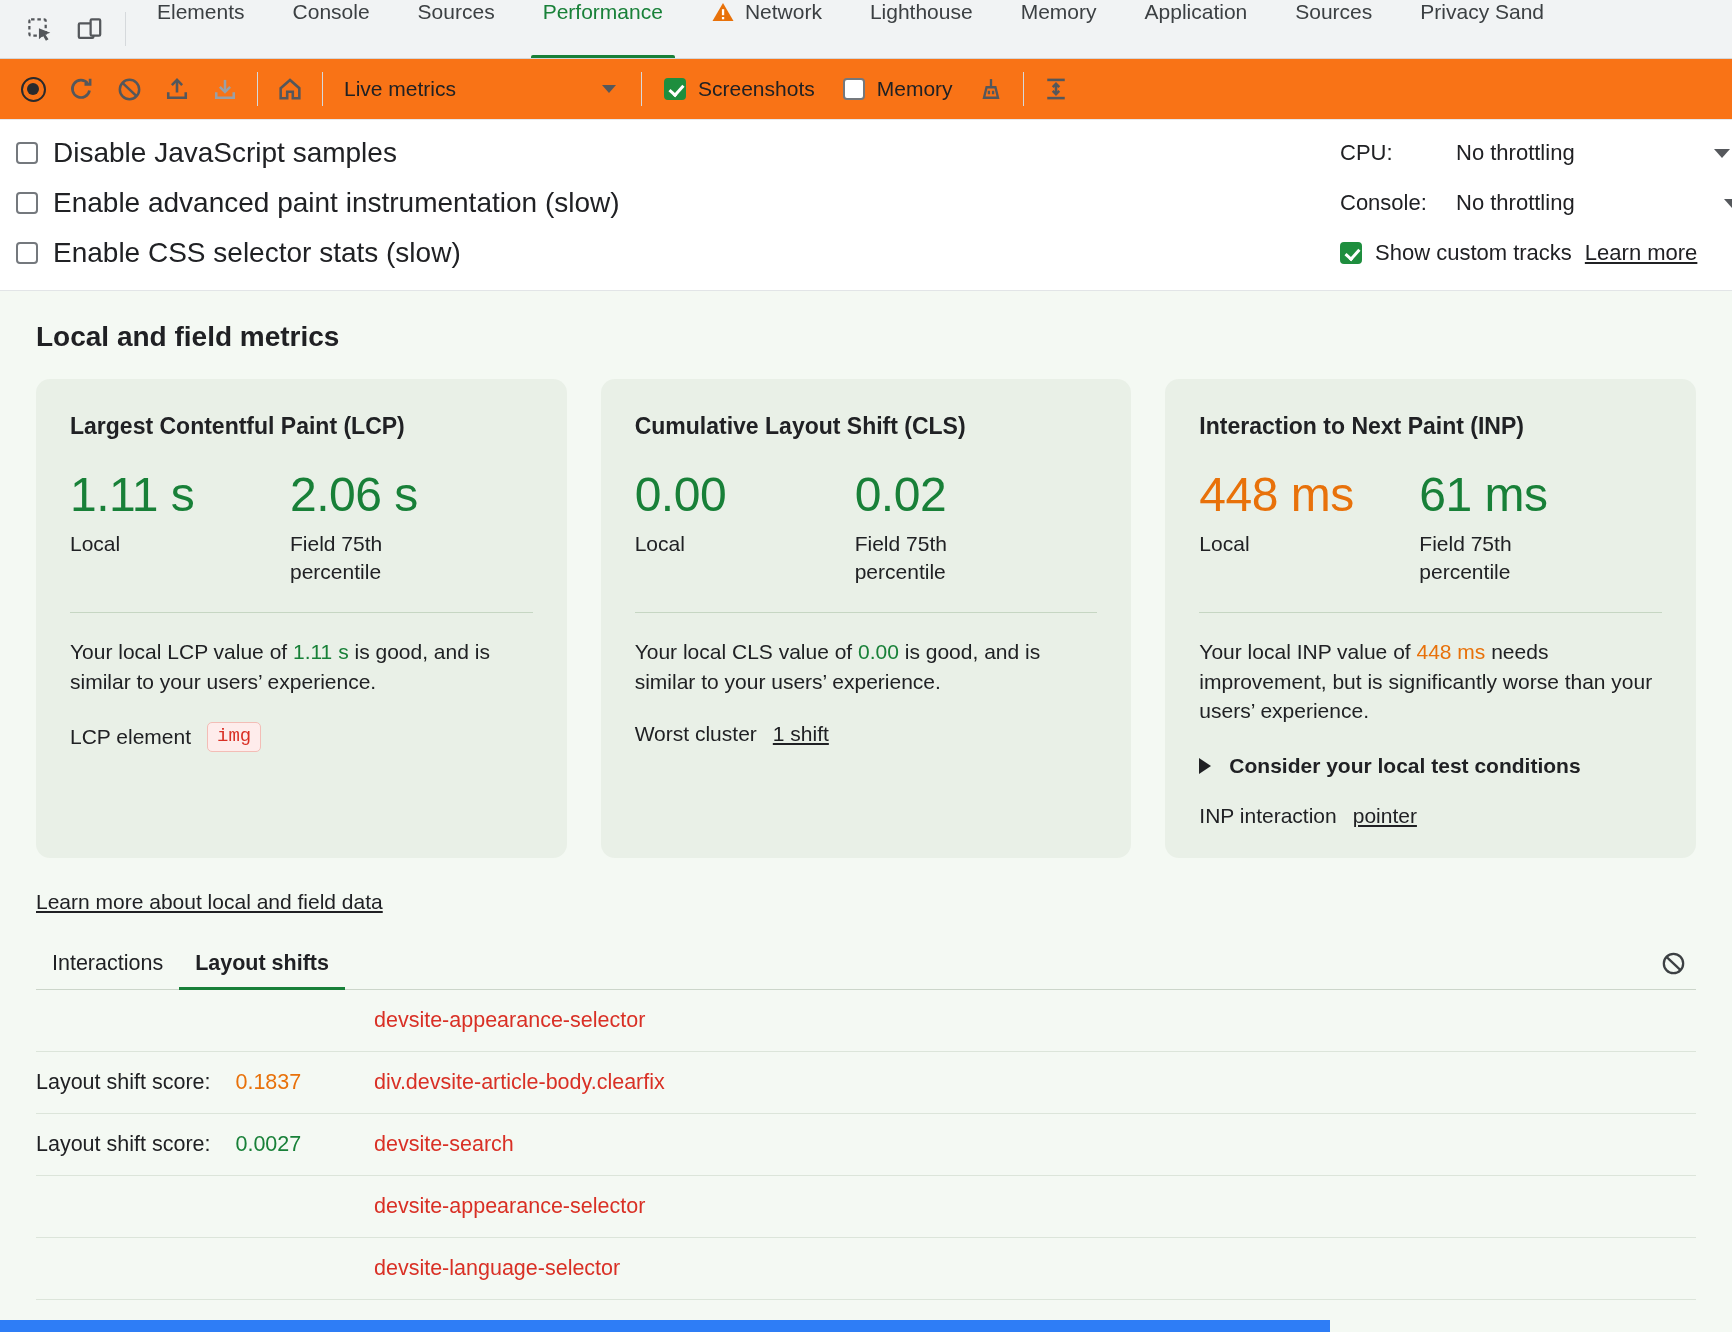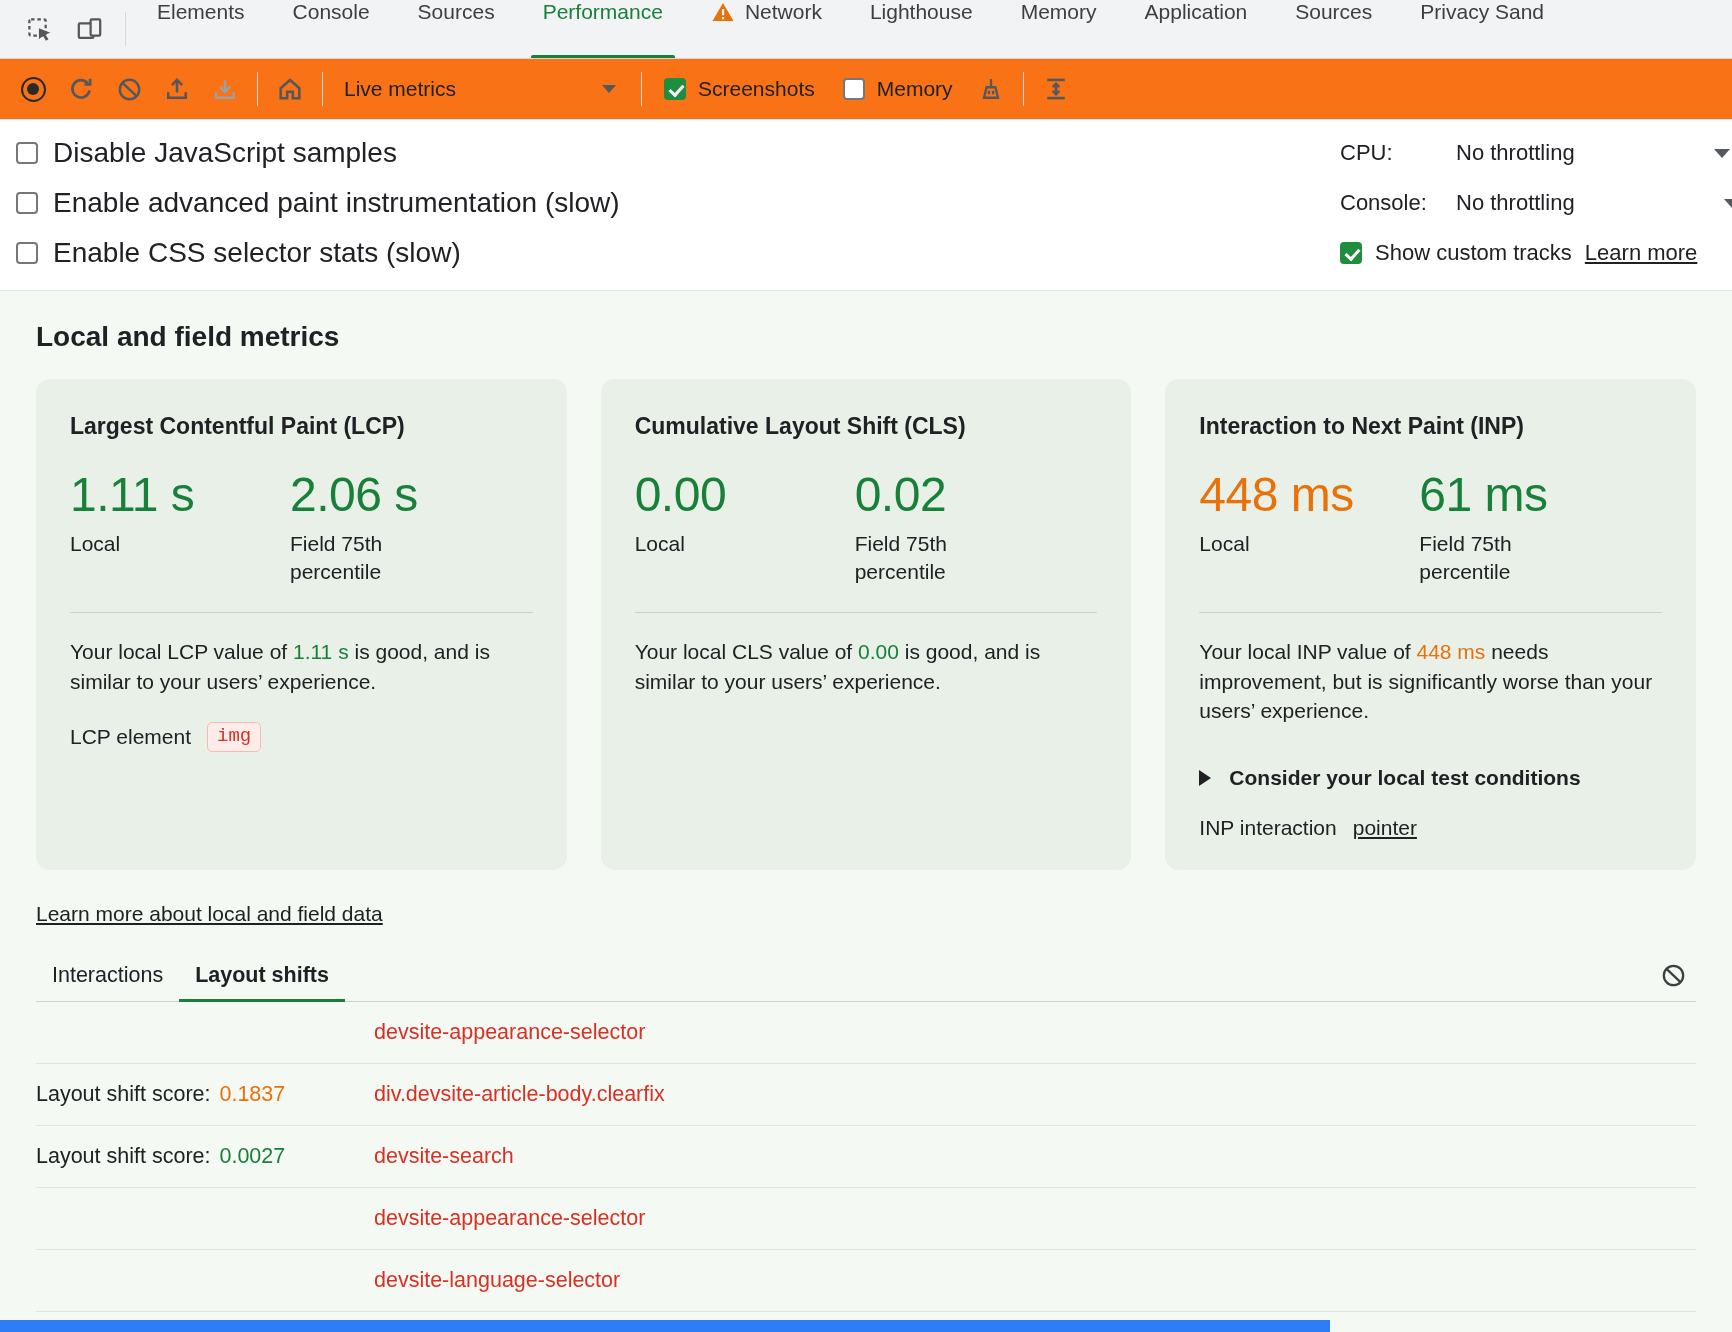--- a/index.html
+++ b/index.html
@@ -70,37 +70,37 @@
   .val { font-size:48px; line-height:1.05; letter-spacing:-0.5px; }
   .good { color:#188038; }
   .needs-improvement { color:#e8710a; }
   .val-label { margin-top:10px; font-size:21px; max-width:150px; line-height:1.32; }
   .card-sep { border-top:1px solid #c6d6c3; margin-top:26px; }
   .card p { margin:24px 0 0; font-size:21px; line-height:1.42; }
   .extra { margin-top:26px; display:flex; align-items:center; gap:16px; font-size:21px; }
   .badge { font-family:"Liberation Mono","DejaVu Sans Mono",monospace; font-size:19px;
            color:#d93025; background:#feeceb; border:1px solid #f3bdb6;
            padding:2px 9px 4px; border-radius:5px; cursor:pointer; }
-  .disclosure { margin-top:40px; display:flex; align-items:center; gap:18px;
+  .disclosure { margin-top:28px; display:flex; align-items:center; gap:18px;
                 font-size:21px; font-weight:600; cursor:pointer; }
   .tri { width:0; height:0; border-top:8px solid transparent; border-bottom:8px solid transparent;
          border-left:12px solid #202124; flex:none; }
   .learn-link { display:inline-block; margin-top:32px; font-size:21px; }
 
   
   .logs { margin-top:24px; }
   .logtabs { display:flex; align-items:center; border-bottom:1px solid #ccd6ca; height:52px; }
   .logtab { position:relative; height:100%; display:flex; align-items:center;
             padding:0 16px; font-size:21.5px; cursor:pointer; }
   .logtab.active { font-weight:600; }
   .logtab.active::after { content:""; position:absolute; left:0; right:0; bottom:-1px;
                           height:3px; background:#188038; }
   .logclear { margin-left:auto; color:#3c4043; }
   .lrow { display:flex; align-items:center; height:62px; border-bottom:1px solid #dce5da; font-size:21.5px; }
-  .lscore { width:338px; flex:none; display:flex; gap:9px; align-items:baseline; }
+  .lscore { width:338px; flex:none; display:flex; gap:25px; align-items:baseline; }
   .lelem { color:#d93025; cursor:pointer; }
 
   .bottom-bar { position:absolute; left:0; bottom:0; width:1330px; height:12px; background:#2e7df6; }
 </style>
 </head>
 <body>
 
 <div class="tabbar">
   <div class="win-icons">
     <button class="icon-btn">
@@ -293,20 +293,24 @@
           <div class="val good">0.00</div>
           <div class="val-label">Local</div>
         </div>
         <div class="vb">
           <div class="val good">0.02</div>
           <div class="val-label">Field 75th percentile</div>
         </div>
       </div>
       <div class="card-sep"></div>
       <p><span>Your local CLS value of </span><span class="good">0.00</span><span> is good, and is similar to your users’ experience.</span></p>
+      <div class="extra">
+        <span>Worst cluster</span>
+        <a class="link">1 shift</a>
+      </div>
     </div>
 
     <div class="card">
       <h3>Interaction to Next Paint (INP)</h3>
       <div class="vals">
         <div class="vb first">
           <div class="val needs-improvement">448 ms</div>
           <div class="val-label">Local</div>
         </div>
         <div class="vb">

